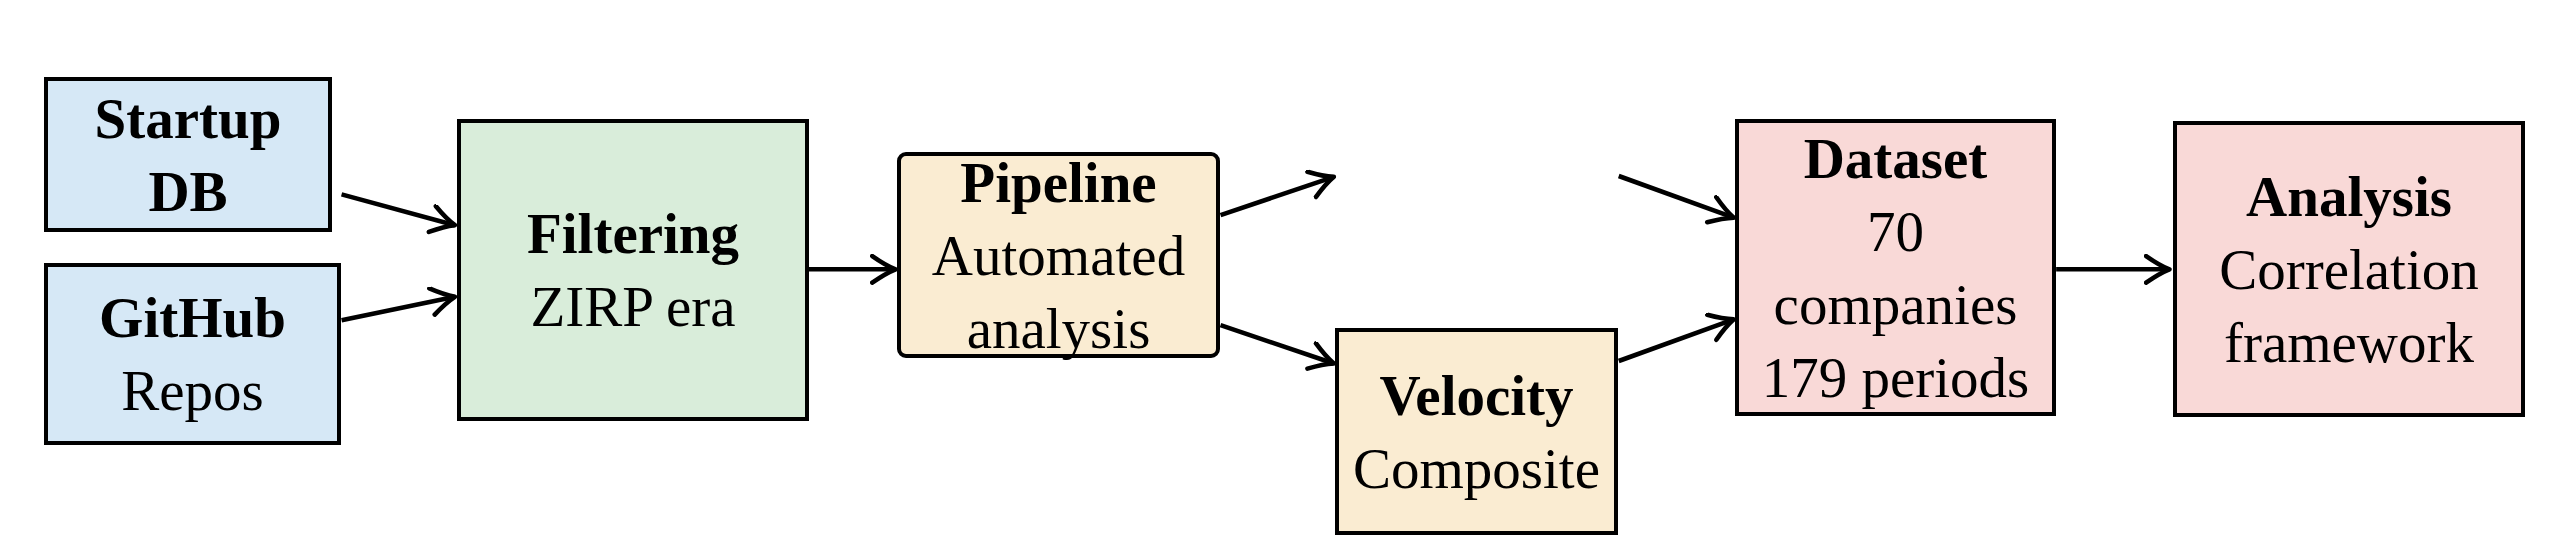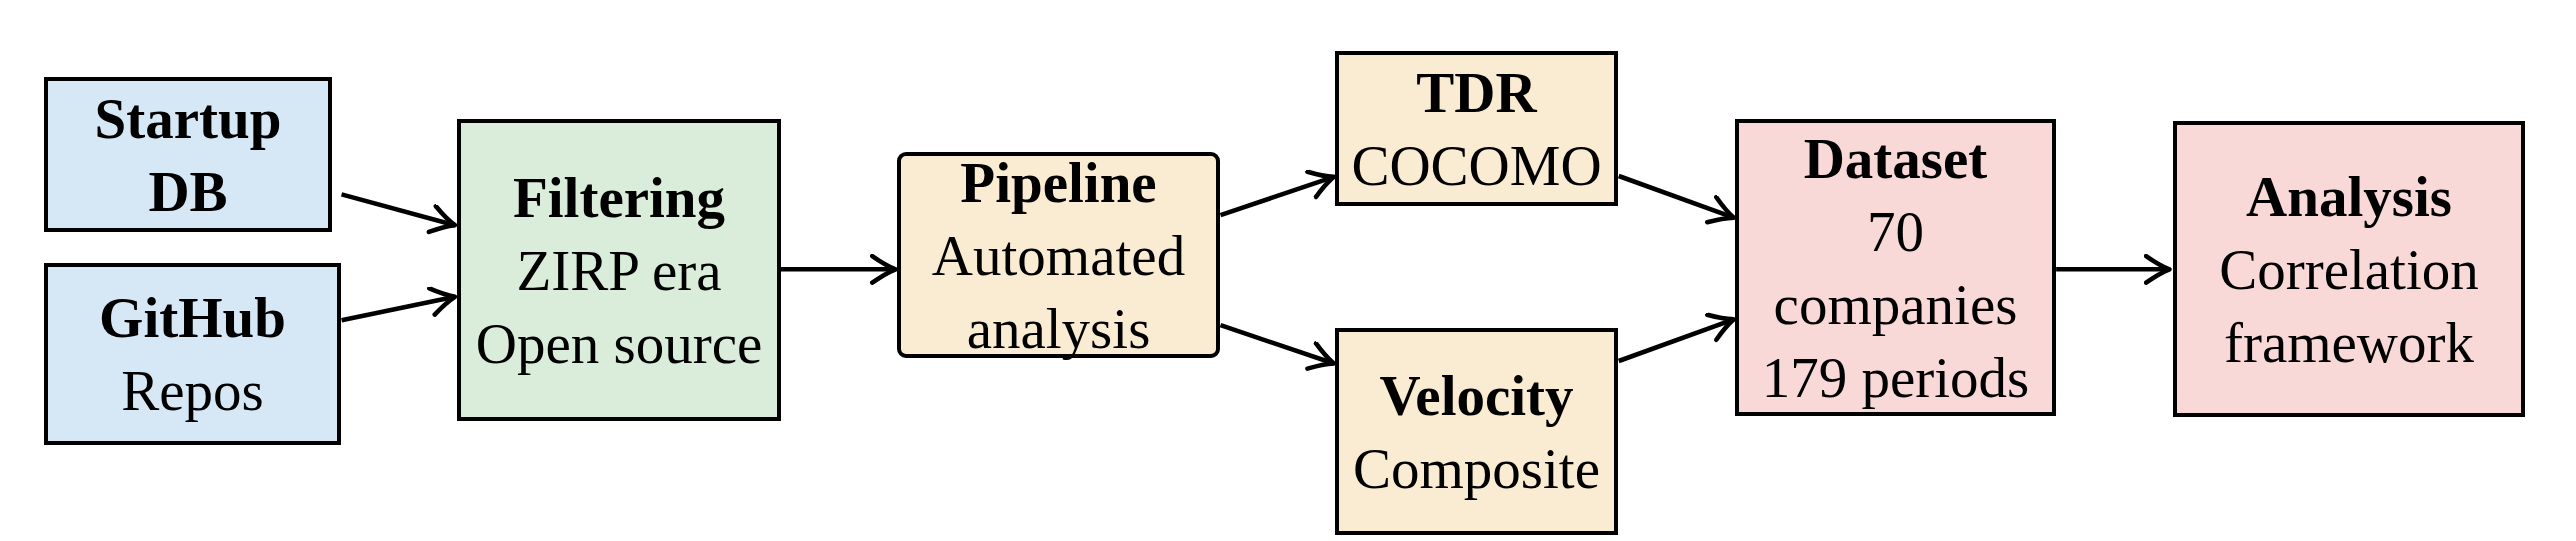--- a/index.html
+++ b/index.html
@@ -24,21 +24,21 @@
   }
   .ln {
     font-size: 57px;
     line-height: 73px;
     white-space: nowrap;
   }
   .b { font-weight: bold; }
   
   #n-startup   { left: 44px;   top: 77px;  width: 288px; height: 155px; }
   #n-github    { left: 44px;   top: 263px; width: 297px; height: 182px; align-items: center; }
-  #n-filtering { left: 457px;  top: 119px; width: 324px; height: 302px; }
+  #n-filtering { left: 457px;  top: 119px; width: 352px; height: 302px; }
   #n-pipeline  { left: 897px; top: 152px; width: 323px; height: 206px; border-radius: 9px; }
   #n-tdr       { left: 1335px; top: 51px;  width: 283px; height: 155px; }
   #n-velocity  { left: 1335px; top: 328px; width: 283px; height: 207px; text-align: center; }
   #n-dataset   { left: 1735px; top: 119px; width: 321px; height: 297px; }
   #n-analysis  { left: 2173px; top: 121px; width: 352px; height: 296px; }
   #edge-layer {
     position: absolute;
     left: 0; top: 0;
     width: 2576px; height: 542px;
     pointer-events: none;
@@ -75,33 +75,28 @@
   </div>
 
   <div id="n-github" class="node" style="background-color: rgb(214, 232, 246);">
     <div class="ln b">GitHub</div>
     <div class="ln">Repos</div>
   </div>
 
   <div id="n-filtering" class="node" style="background-color: rgb(217, 237, 218);">
     <div class="ln b">Filtering</div>
     <div class="ln">ZIRP era</div>
-    <div class="ln">Open source</div>
   </div>
 
   <div id="n-pipeline" class="node" style="background-color: rgb(250, 236, 210);">
     <div class="ln b">Pipeline</div>
     <div class="ln">Automated</div>
     <div class="ln">analysis</div>
   </div>
 
-  <div id="n-tdr" class="node" style="background-color: rgb(250, 236, 210);">
-    <div class="ln b">TDR</div>
-    <div class="ln">COCOMO</div>
-  </div>
 
   <div id="n-velocity" class="node" style="background-color: rgb(250, 236, 210);">
     <div class="ln b">Velocity</div>
     <div class="ln">Composite</div>
   </div>
 
   <div id="n-dataset" class="node" style="background-color: rgb(249, 217, 215); align-items: center;">
     <div class="ln b">Dataset</div>
     <div class="ln">70</div>
     <div class="ln">companies</div>

